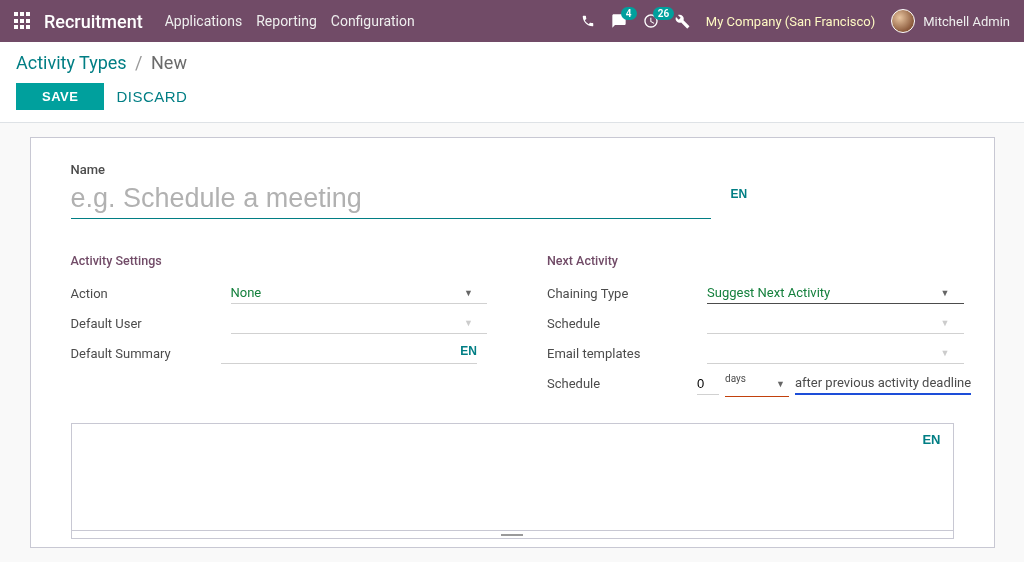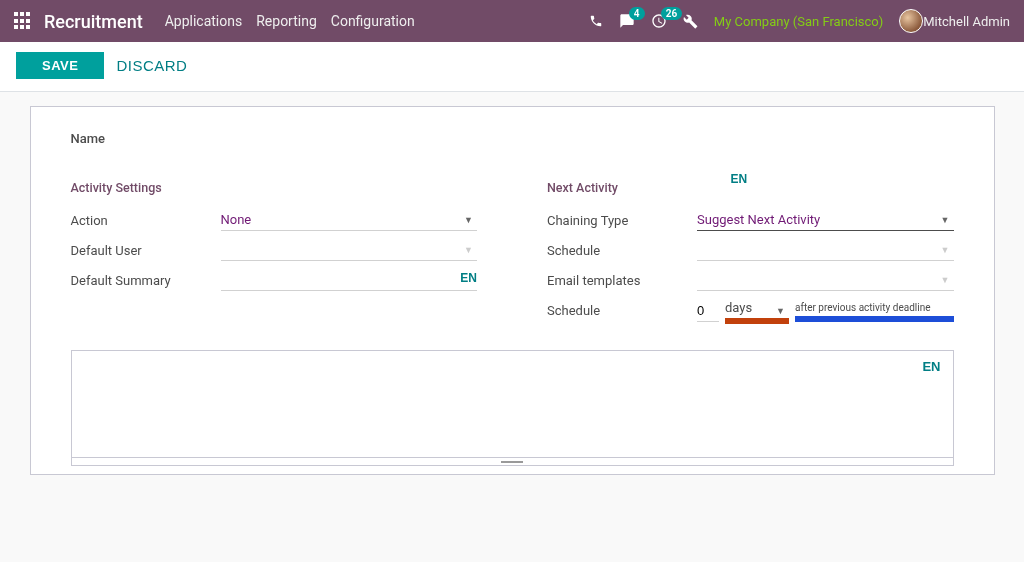--- a/index.html
+++ b/index.html
@@ -9,60 +9,60 @@
     .navbar { background: #714b67; color: #fff; height: 42px; display: flex; align-items: center; padding: 0 14px; }
     .nav-apps-icon { width: 18px; height: 18px; display: inline-flex; flex-wrap: wrap; gap: 2px; margin-right: 12px; cursor: pointer; }
     .nav-apps-icon span { width: 4px; height: 4px; background: #fff; display: block; }
     .nav-brand { font-size: 18px; font-weight: 500; margin-right: 22px; }
     .nav-menu { display: flex; gap: 14px; }
     .nav-menu-item { color: #eee; font-size: 14px; cursor: pointer; }
     .nav-spacer { flex: 1; }
     .nav-right { display: flex; align-items: center; gap: 16px; }
     .nav-icon { color: #fff; font-size: 15px; cursor: pointer; position: relative; display: inline-flex; align-items: center; }
     .nav-badge { background: #00a09d; color: #fff; font-size: 10px; font-weight: 600; border-radius: 8px; padding: 1px 5px; position: absolute; top: -6px; left: 10px; }
-    .nav-company { color: #84cc16; font-size: 13px; cursor: pointer; text-align: center; }
-    .nav-user { display: flex; align-items: center; cursor: pointer; color: #eee; font-size: 13px; }
+    .nav-company { color: #fef9c3; font-size: 13px; cursor: pointer; text-align: center; }
+    .nav-user { display: flex; align-items: center; gap: 8px; cursor: pointer; color: #eee; font-size: 13px; }
     .nav-avatar { width: 24px; height: 24px; border-radius: 50%; background: radial-gradient(circle at 35% 35%, #e8c5a0 0%, #8b5a3c 70%); border: 1px solid #fff; }
 
     
     .control-panel { background: #fff; border-bottom: 1px solid #dee2e6; padding: 10px 16px 12px; }
     .breadcrumb { font-size: 18px; color: #6b6b6b; margin-bottom: 10px; }
     .breadcrumb a { color: #017e84; text-decoration: none; cursor: pointer; }
     .breadcrumb .sep { color: #999; margin: 0 4px; }
     .cp-buttons { display: flex; align-items: center; gap: 12px; }
     .btn-primary { background: #00a09d; color: #fff; border: none; padding: 6px 26px; font-size: 13px; font-weight: 600; cursor: pointer; letter-spacing: 0.5px; }
     .btn-secondary { background: none; border: none; color: #017e84; font-size: 15px; font-weight: 500; cursor: pointer; letter-spacing: 0.5px; }
 
     
     .form-container { padding: 14px 28px 0; }
     .sheet { background: #fff; border: 1px solid #c8c8d3; max-width: 965px; margin: 0 auto; padding: 24px 40px 8px; }
 
-    .field-name-label { font-size: 13px; color: #4c4c4c; font-weight: 500; margin-bottom: 16px; }
+    .field-name-label { font-size: 13px; color: #4c4c4c; font-weight: 500; margin-bottom: 0; }
     .name-row { position: relative; margin-bottom: 34px; }
     .field-name-input { width: 640px; border: none; border-bottom: 1px solid #017e84; font-size: 27px; color: #212529; padding: 6px 0 4px; outline: none; }
     .field-name-input::placeholder { color: #b1b1b1; }
     .lang-btn { position: absolute; left: 660px; top: 10px; color: #017e84; font-size: 12px; font-weight: 600; background: none; border: none; cursor: pointer; }
 
     .columns { display: flex; gap: 70px; margin-bottom: 22px; }
     .col { flex: 1; min-width: 0; }
     .section-title { color: #714b67; font-size: 12.5px; font-weight: 500; margin-bottom: 12px; }
     .form-row { display: flex; align-items: center; min-height: 26px; margin-bottom: 4px; position: relative; }
     .form-label { width: 150px; color: #4c4c4c; font-size: 13px; flex-shrink: 0; }
     .form-widget { flex: 1; position: relative; }
-    .sel { width: 100%; border: none; border-bottom: 1px solid #d1d1d1; padding: 3px 18px 3px 0; font-size: 13px; color: #701a75; background: transparent; cursor: pointer; height: 22px; }
+    .sel { width: 100%; border: none; border-bottom: 1px solid #d1d1d1; padding: 3px 18px 3px 0; font-size: 13px; color: #15803d; background: transparent; cursor: pointer; height: 22px; margin-left: 10px; }
     .sel-caret { position: absolute; right: 4px; top: 50%; transform: translateY(-50%); font-size: 9px; color: #666; pointer-events: none; }
     .txt { width: 100%; border: none; border-bottom: 1px solid #d1d1d1; padding: 3px 0; font-size: 13px; color: #4c4c4c; background: transparent; height: 22px; }
     .inline-lang { color: #017e84; font-size: 12px; font-weight: 600; background: none; border: none; cursor: pointer; position: absolute; right: 0; top: 2px; }
 
     .schedule-row .form-widget { display: flex; align-items: center; gap: 6px; }
     .sched-num { width: 22px; border: none; border-bottom: 1px solid #d1d1d1; text-align: left; padding: 3px 0; font-size: 13px; }
     .sched-unit-wrap { position: relative; width: 64px; }
-    .sched-unit { width: 100%; border: none; border-bottom: 6px solid #c2410c; padding: 3px 14px 3px 0; font-size: 13px; background: transparent; }
+    .sched-unit { width: 100%; border: none; border-bottom: 1px solid #c2410c; padding: 3px 14px 12px 0; font-size: 10px; background: transparent; }
     .sched-basis-wrap { position: relative; flex: 1; }
-    .sched-basis { width: 100%; border: none; border-bottom: 6px solid #1d4ed8; padding: 3px 0; font-size: 10px; overflow: hidden; white-space: nowrap; text-overflow: ellipsis; background: transparent; }
+    .sched-basis { width: 100%; border: none; border-bottom: 2px solid #1d4ed8; padding: 3px 0; font-size: 13px; overflow: hidden; white-space: nowrap; text-overflow: ellipsis; background: transparent; }
 
     .note-label { font-size: 13px; color: #4c4c4c; margin-bottom: 6px; }
     .note-box { border: 1px solid #c8c8d3; min-height: 108px; position: relative; padding: 8px; }
     .note-lang { position: absolute; right: 12px; top: 8px; color: #017e84; font-size: 13px; font-weight: 600; background: none; border: none; cursor: pointer; }
     .note-drag { height: 8px; margin-top: 0; position: relative; border: 1px solid #c8c8d3; border-top: none; display: flex; align-items: center; justify-content: center; cursor: ns-resize; background:#fff; }
     .note-drag span { width: 22px; height: 2px; border-top: 1px solid #9a9a9a; border-bottom: 1px solid #9a9a9a; }
   </style>
 </head>
 <body>
 
@@ -110,31 +110,37 @@
     </div>
     <div class="nav-company">My Company (San Francisco)</div>
     <div class="nav-user">
       <div class="nav-avatar"></div>
       <span>Mitchell Admin</span>
     </div>
   </div>
 </div>
 
 <div class="control-panel">
+  <div class="breadcrumb">
+    <a>Activity Types</a>
+    <span class="sep">/</span>
+    <span>New</span>
+  </div>
   <div class="cp-buttons">
     <button class="btn-primary">SAVE</button>
     <button class="btn-secondary">DISCARD</button>
   </div>
 </div>
 
 <div class="form-container">
   <div class="sheet">
 
     <div class="field-name-label">Name</div>
     <div class="name-row">
+      <input class="field-name-input" placeholder="e.g. Schedule a meeting" style="">
       <button class="lang-btn">EN</button>
     </div>
 
     <div class="columns">
 
       <div class="col">
         <div class="section-title">Activity Settings</div>
 
         <div class="form-row">
           <div class="form-label">Action</div>

